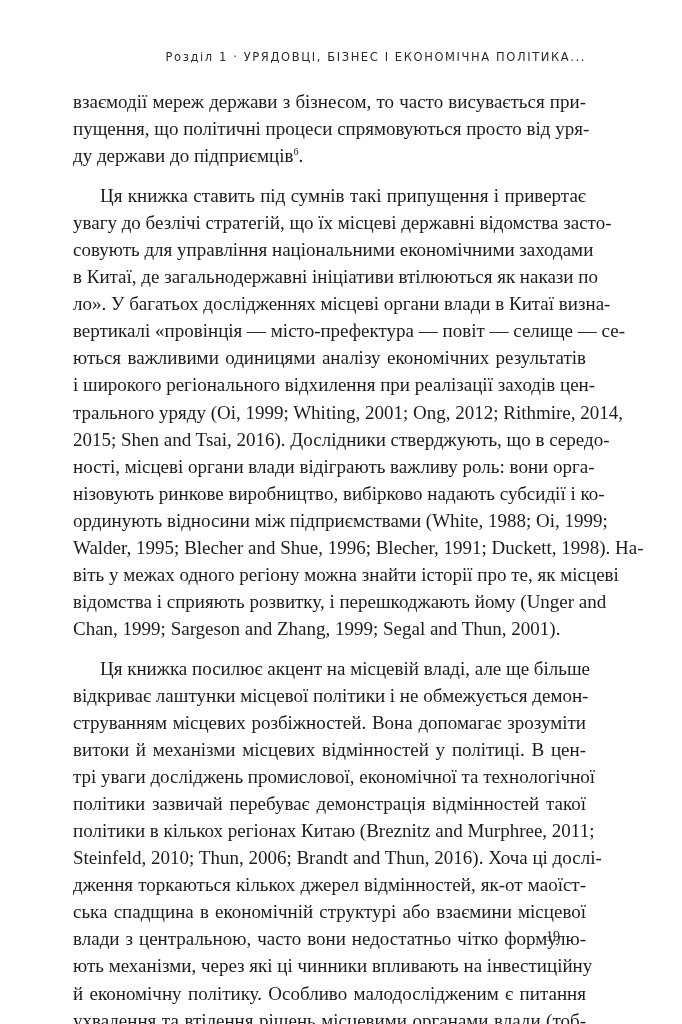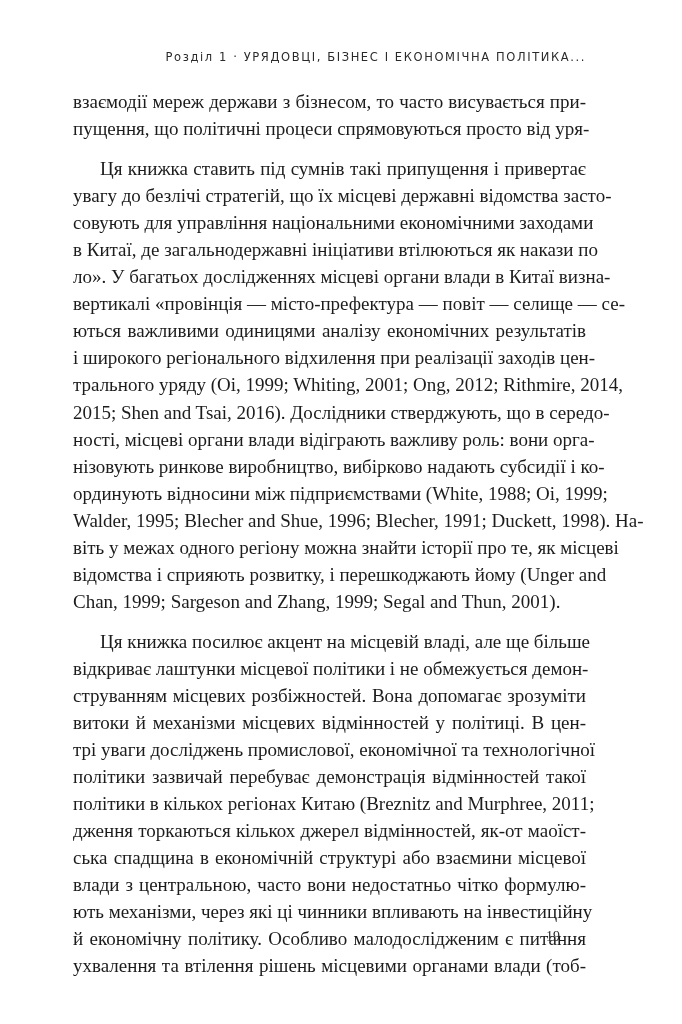--- a/index.html
+++ b/index.html
@@ -69,20 +69,21 @@
 </head>
 <body>
 
 <div class="running-head">Розділ 1 · УРЯДОВЦІ, БІЗНЕС І ЕКОНОМІЧНА ПОЛІТИКА...</div>
 
 <div class="text-block">
 
   <div>
     <span class="line">взаємодії мереж держави з бізнесом, то часто висувається при-</span>
     <span class="line">пущення, що політичні процеси спрямовуються просто від уря-</span>
+    <span class="line last"><span>ду держави до підприємців</span><sup>6</sup><span>.</span></span>
   </div>
 
   <div>
     <span class="line indent">Ця книжка ставить під сумнів такі припущення і привертає</span>
     <span class="line">увагу до безлічі стратегій, що їх місцеві державні відомства засто-</span>
     <span class="line">совують для управління національними економічними заходами</span>
     <span class="line">в Китаї, де загальнодержавні ініціативи втілюються як накази по</span>
     <span class="line">ло». У багатьох дослідженнях місцеві органи влади в Китаї визна-</span>
     <span class="line">вертикалі «провінція — місто-префектура — повіт — селище — се-</span>
     <span class="line">ються важливими одиницями аналізу економічних результатів</span>
@@ -99,20 +100,21 @@
   </div>
 
   <div>
     <span class="line indent">Ця книжка посилює акцент на місцевій владі, але ще більше</span>
     <span class="line">відкриває лаштунки місцевої політики і не обмежується демон-</span>
     <span class="line">струванням місцевих розбіжностей. Вона допомагає зрозуміти</span>
     <span class="line">витоки й механізми місцевих відмінностей у політиці. В цен-</span>
     <span class="line">трі уваги досліджень промислової, економічної та технологічної</span>
     <span class="line">політики зазвичай перебуває демонстрація відмінностей такої</span>
     <span class="line">політики в кількох регіонах Китаю (Breznitz and Murphree, 2011;</span>
+    <span class="line">Steinfeld, 2010; Thun, 2006; Brandt and Thun, 2016). Хоча ці дослі-</span>
     <span class="line">дження торкаються кількох джерел відмінностей, як-от маоїст-</span>
     <span class="line">ська спадщина в економічній структурі або взаємини місцевої</span>
     <span class="line">влади з центральною, часто вони недостатньо чітко формулю-</span>
     <span class="line">ють механізми, через які ці чинники впливають на інвестиційну</span>
     <span class="line">й економічну політику. Особливо малодослідженим є питання</span>
     <span class="line">ухвалення та втілення рішень місцевими органами влади (тоб-</span>
 
   </div>
 </div>
 

